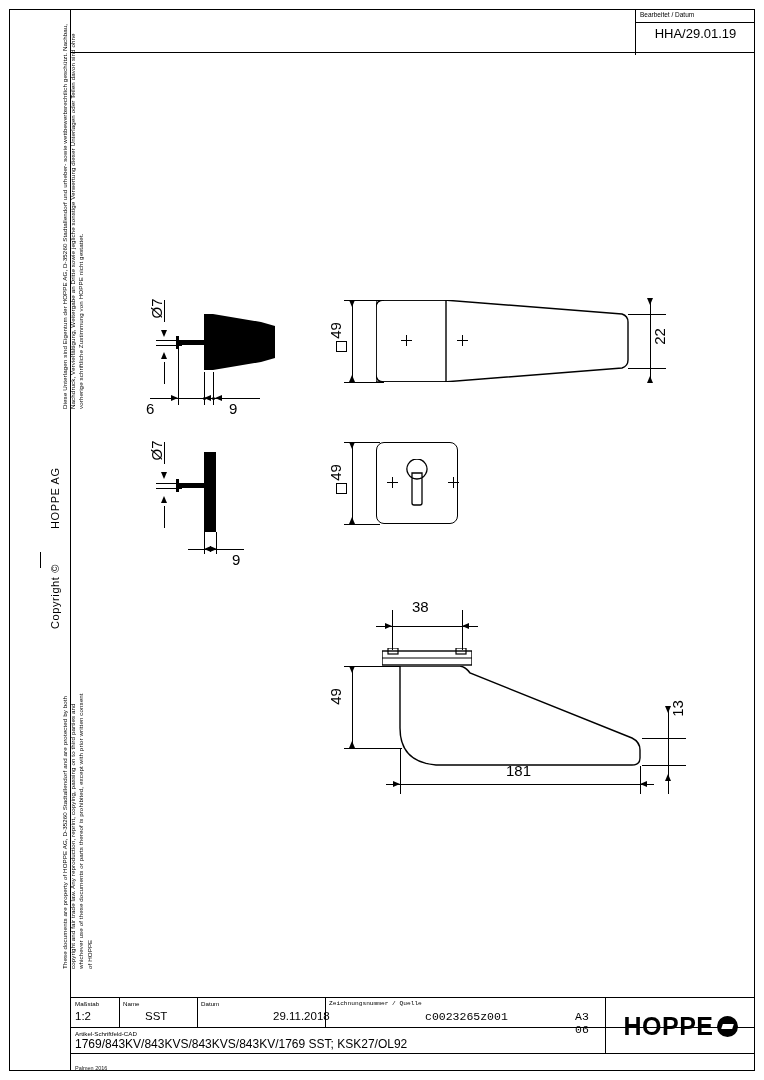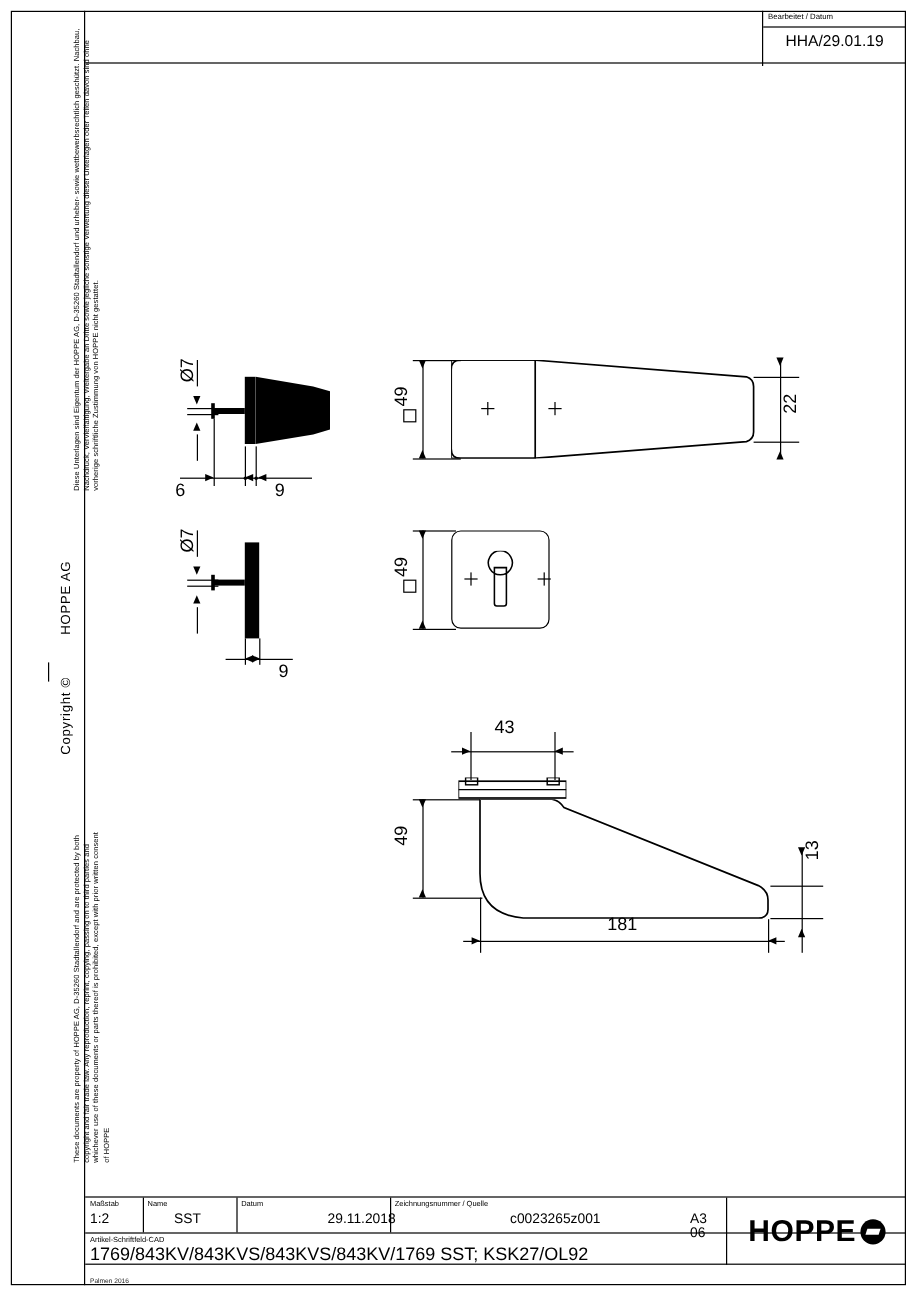--- a/index.html
+++ b/index.html
@@ -191,21 +191,21 @@
       <svg style="position:absolute;left:396px;top:666px;" width="248" height="102" viewBox="0 0 248 102">
         <path d="M4,0 L64,0 Q70,1 74,7 L236,72 Q244,76 244,84 L244,92 Q244,99 236,99 L196,99 L40,99 Q4,96 4,62 Z" fill="none" stroke="#000" stroke-width="1.4"></path>
         <line x1="4" y1="0" x2="4" y2="0" stroke="#000"></line>
       </svg>
 
       <div class="ln v1" style="left:392px;top:610px;height:40px;"></div>
       <div class="ln v1" style="left:462px;top:610px;height:40px;"></div>
       <div class="ln h1" style="left:376px;top:626px;width:102px;"></div>
       <div class="arrow ar-r" style="left:385px;top:622.5px;"></div>
       <div class="arrow ar-l" style="left:462px;top:622.5px;"></div>
-      <div class="dimtxt" style="left:412px;top:598px;">43</div>
+      <div class="dimtxt" style="left:412px;top:598px;">38</div>
 
       <div class="ln h1" style="left:344px;top:666px;width:56px;"></div>
       <div class="ln h1" style="left:344px;top:748px;width:58px;"></div>
       <div class="ln v1" style="left:352px;top:666px;height:82px;"></div>
       <div class="arrow ar-d" style="left:348.5px;top:666px;"></div>
       <div class="arrow ar-u" style="left:348.5px;top:741px;"></div>
       <div class="dimtxt rot" style="left:313px;top:688px;width:44px;text-align:center;">49</div>
 
       <div class="ln v1" style="left:400px;top:748px;height:46px;"></div>
       <div class="ln v1" style="left:640px;top:766px;height:28px;"></div>
@@ -234,31 +234,31 @@
       <div class="cell" style="left:48px;width:78px;">
         <div class="lbl">Name</div>
         <div class="val" style="left:26px;">SST</div>
       </div>
       <div class="vline" style="left:126px;"></div>
       <div class="cell" style="left:126px;width:128px;">
         <div class="lbl">Datum</div>
         <div class="val" style="left:30px;margin-left:46px;">29.11.2018</div>
       </div>
       <div class="vline" style="left:254px;"></div>
-      <div class="cell" style="left:254px;right:167px;">
+      <div class="cell" style="left:254px;right:167px;font-family:Liberation Mono, monospace;">
         <div class="lbl">Zeichnungsnummer / Quelle</div>
         <div class="val" style="left:100px;">c0023265z001</div>
         <div class="val" style="left:250px;">A3 06</div>
       </div>
     </div>
 
     <div class="bb-row2">
       <div class="cell" style="left:0;right:150px;">
         <div class="lbl">Artikel-Schriftfeld-CAD</div>
-        <div class="val" style="top:9px;font-size:15px;">1769/843KV/843KVS/843KVS/843KV/1769    SST; KSK27/OL92</div>
+        <div class="val" style="top:9px;font-size:12px;">1769/843KV/843KVS/843KVS/843KV/1769    SST; KSK27/OL92</div>
       </div>
     </div>
 
     <div class="bb-row3">
       <div class="palmen">Palmen 2016</div>
     </div>
 
     <div class="logo">
       <span class="logo-text">HOPPE</span>
       <span class="logo-mark"></span>

